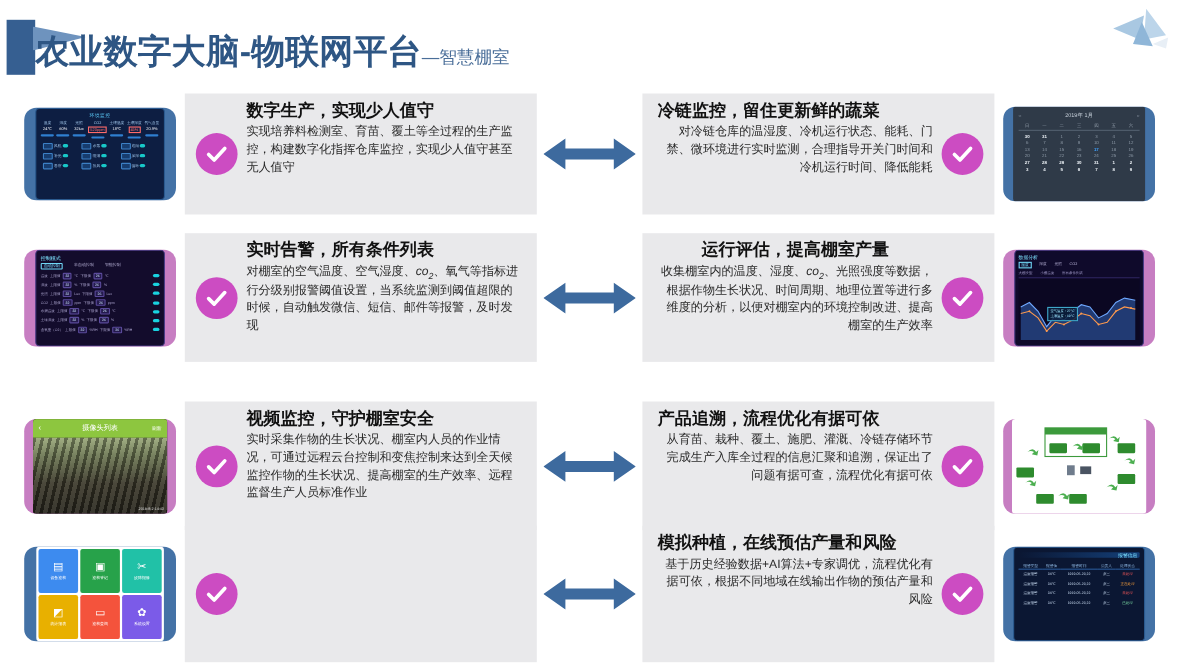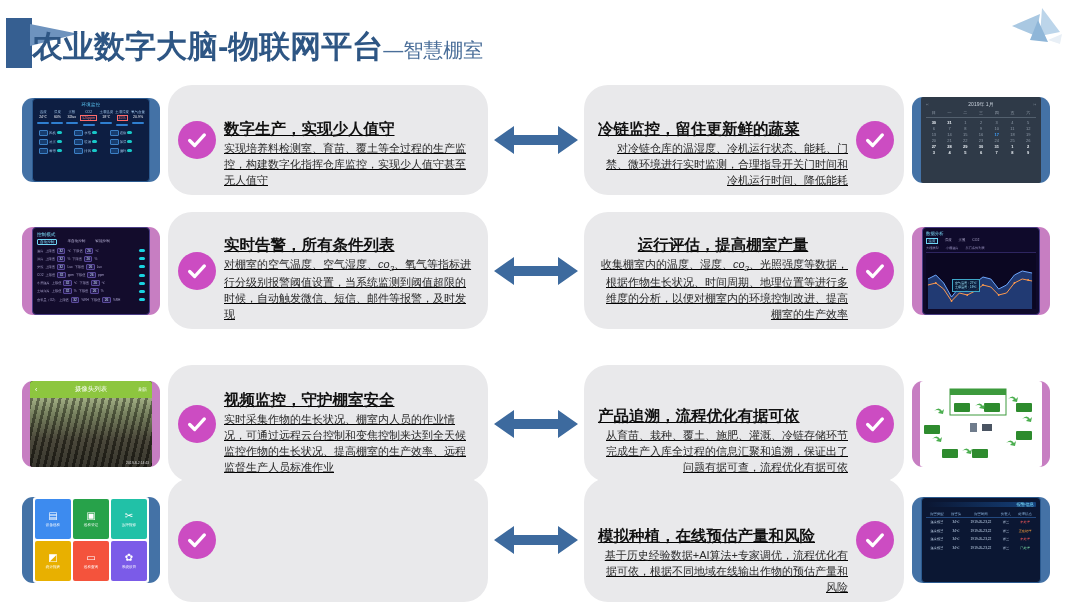--- a/index.html
+++ b/index.html
@@ -10,44 +10,44 @@
     -webkit-font-smoothing:antialiased;
   }
 
   
   .header{position:absolute;left:0;top:14px;height:54px;width:100%;}
   .hdr-bar{position:absolute;left:6px;top:4px;width:26px;height:50px;background:#365F91;}
   .hdr-ribbon{position:absolute;left:30px;top:10px;width:48px;height:22px;
      background:#6E93BE;clip-path:polygon(0 0,100% 44%,0 100%);}
   .hdr-title{position:absolute;left:32px;top:12px;font-size:31px;font-weight:bold;
      color:#2E5684;letter-spacing:0px;white-space:nowrap;}
-  .hdr-sub{font-size:20px;font-weight:normal;color:#4A6E99;}
+  .hdr-sub{font-size:16px;font-weight:normal;color:#4A6E99;}
 
   .logo{position:absolute;right:12px;top:6px;width:58px;height:40px;}
 
   
   .row{position:absolute;left:0;width:1080px;display:flex;align-items:center;}
   .row1{top:85px;height:110px;}
   .row2{top:212px;height:117px;}
   .row3{top:365px;height:117px;}
   .row4{top:478px;height:124px;}
 
   
   .thumb{width:138px;flex:0 0 138px;border-radius:11px;overflow:hidden;
      display:flex;align-items:center;justify-content:center;}
   .thumb-l{margin-left:22px;}
   .thumb-r{margin-right:22px;}
   .fr-blue{background:#4472A6;}
   .fr-pink{background:#C77EC2;}
 
   
-  .card{position:relative;background:#E9E9EB;border-radius:24px;
-     flex:0 0 320px;width:320px;height:100%;display:flex;align-items:flex-end;box-sizing:border-box;text-decoration:underline;}
+  .card{position:relative;background:#E9E9EB;border-radius:0;
+     flex:0 0 320px;width:320px;height:100%;display:flex;align-items:flex-start;box-sizing:border-box;}
   .card.left-card{margin-left:8px;padding:6px 14px 6px 56px;}
-  .card.right-card{margin-right:8px;padding:20px 56px 6px 14px;}
+  .card.right-card{margin-right:8px;padding:6px 56px 6px 14px;}
   .check{position:absolute;width:38px;height:38px;border-radius:50%;
      background:#CC4CC2;display:flex;align-items:center;justify-content:center;}
   .check.on-left{left:10px;top:50%;transform:translateY(-50%);}
   .check.on-right{right:10px;top:50%;transform:translateY(-50%);}
   .check svg{width:22px;height:22px;}
   .ctitle{font-size:15.5px;font-weight:bold;color:#111;line-height:1.25;margin-bottom:3px;}
   .cbody{font-size:11px;color:#2a2a2a;line-height:1.45;}
   .cbody i{font-style:italic;}
   .cbody sub{font-size:8px;}
   .ta-l{text-align:left;}

